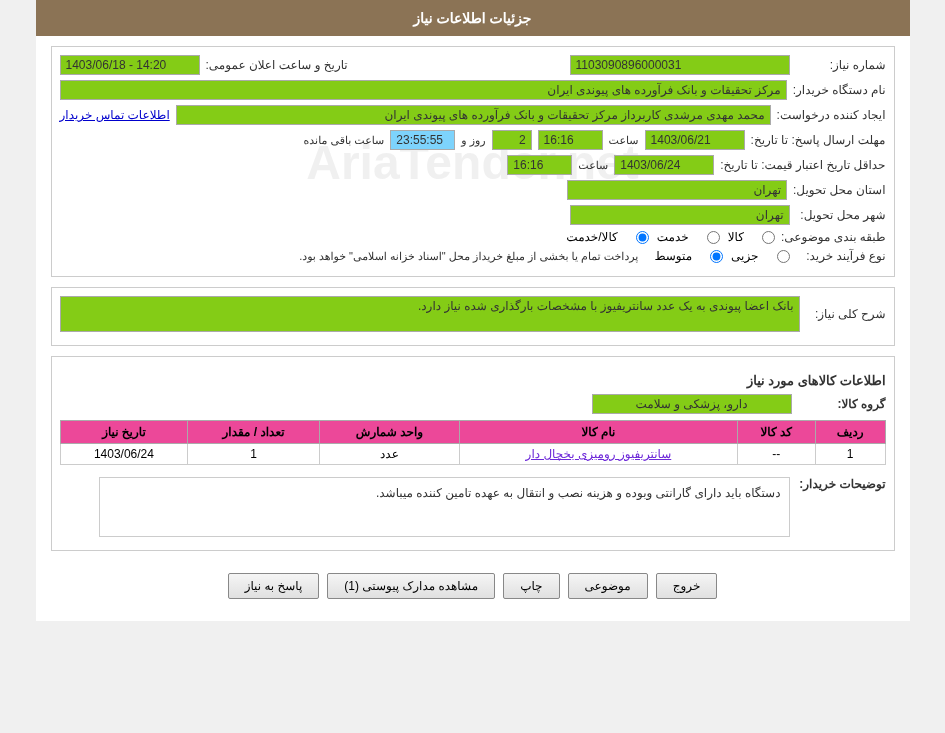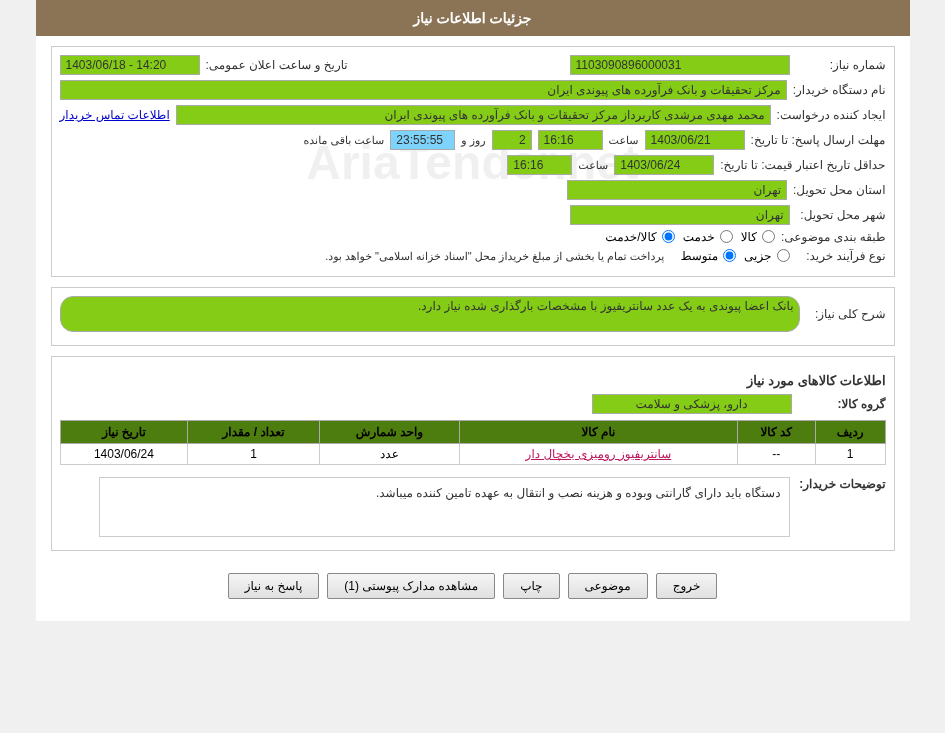--- a/index.html
+++ b/index.html
@@ -52,52 +52,52 @@
     }
     
     .radio-row {
       display: flex;
       align-items: center;
       gap: 8px;
       direction: rtl;
     }
     .radio-group {
       display: flex;
-      align-items: flex-start;
-      gap: 5px;
+      align-items: center;
+      gap: 18px;
     }
     
     .section-title {
       font-weight: bold;
       font-size: 13px;
       color: #333;
       margin-bottom: 6px;
       margin-top: 8px;
     }
     
     table.data-table {
       width: 100%;
       border-collapse: collapse;
       margin-top: 6px;
       font-size: 12px;
     }
     table.data-table th {
-      background: #4d7c0f;
+      background: #ec4899;
       border: 1px solid #aaa;
       padding: 4px 6px;
       text-align: center;
       font-weight: bold;
     }
     table.data-table td {
       border: 1px solid #ccc;
       padding: 3px 6px;
       text-align: center;
     }
     table.data-table td.link-cell {
-      color: #be185d;
+      color: #6d28d9;
       text-decoration: underline;
       cursor: pointer;
     }
     
     .desc-box {
       border: 1px solid #ccc;
       background: #fff;
       padding: 8px;
       min-height: 60px;
       font-size: 12px;
@@ -270,21 +270,21 @@
           </div>
           <span style="margin-right:10px; font-size:11px; color:#333;">پرداخت تمام یا بخشی از مبلغ خریداز محل "اسناد خزانه اسلامی" خواهد بود.</span>
         </div>
 
       </div>
     </div>
 
     <div class="form-section">
       <div class="info-row">
         <span class="col-label" style="min-width:80px; font-weight:normal;">شرح کلی نیاز:</span>
-        <div class="field-box" style="flex:1; min-height:36px;border-radius:13px;">بانک اعضا پیوندی به یک عدد سانتریفیوز با مشخصات بارگذاری  شده نیاز دارد.</div>
+        <div class="field-box" style="flex:1; min-height:36px;">بانک اعضا پیوندی به یک عدد سانتریفیوز با مشخصات بارگذاری  شده نیاز دارد.</div>
       </div>
     </div>
 
     <div class="form-section">
       <div class="section-title">اطلاعات کالاهای مورد نیاز</div>
 
       <div class="group-row">
         <span class="col-label" style="font-weight:bold;">گروه کالا:</span>
         <div class="field-box" style="width:200px;text-align:center;">دارو، پزشکی و سلامت</div>
       </div>

